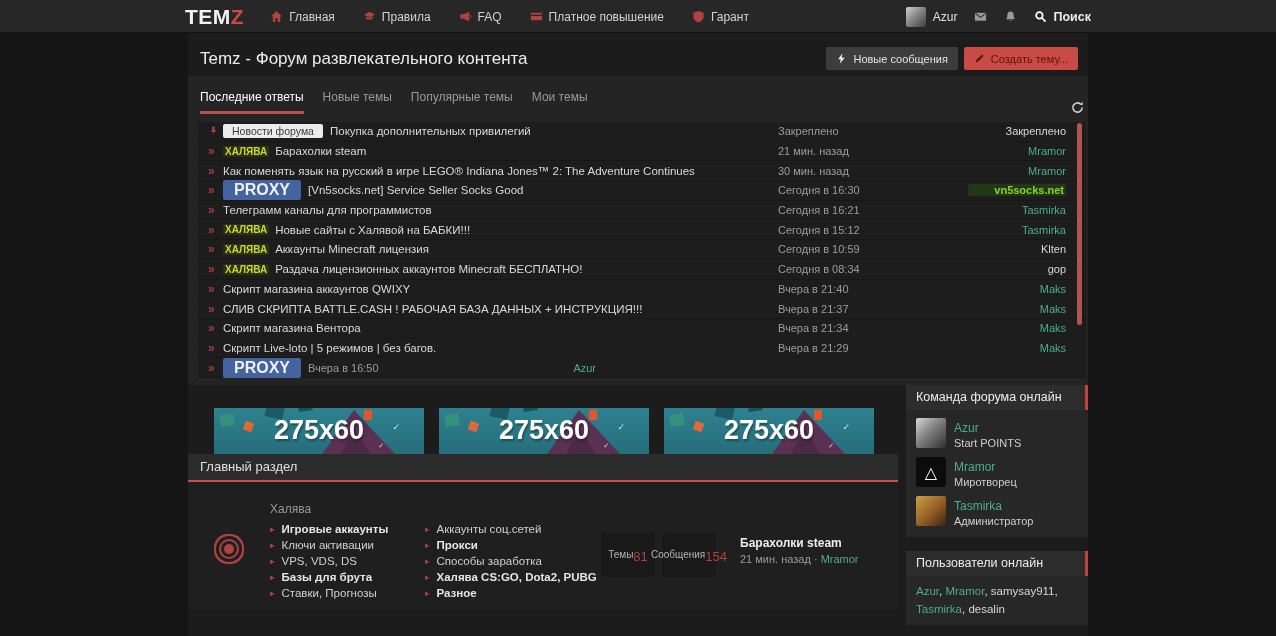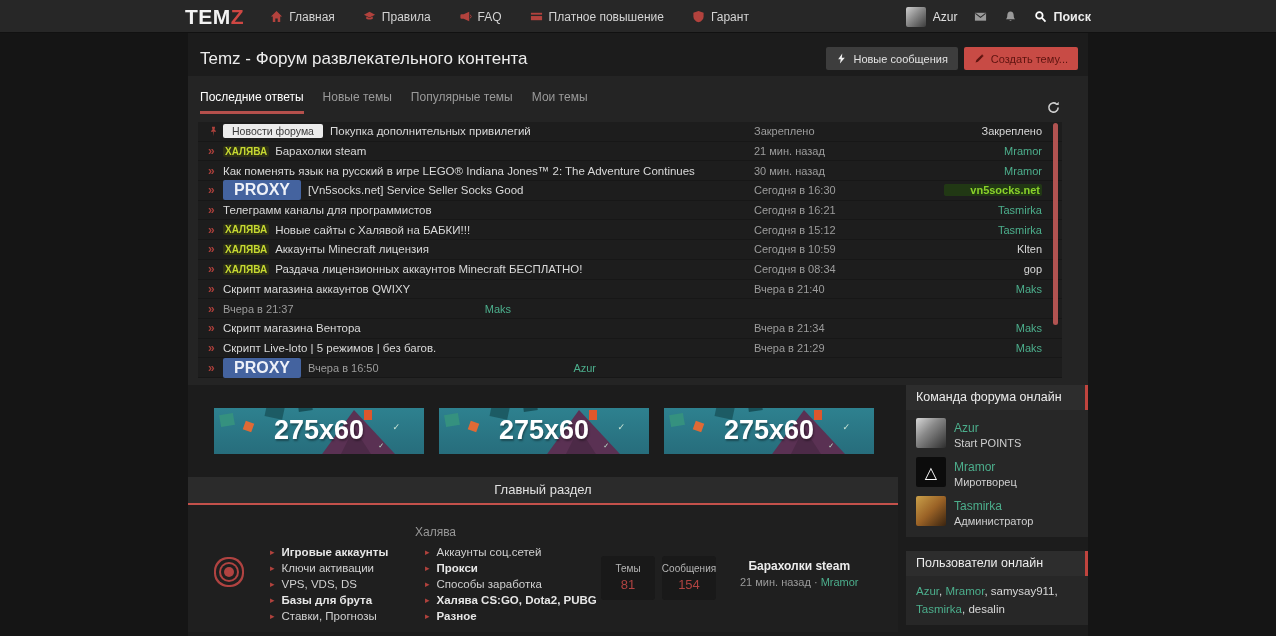--- a/index.html
+++ b/index.html
@@ -37,21 +37,21 @@
   .page-header { display:flex; align-items:center; padding:11px 10px 0 12px; height:40px; }
   .page-title { font-size:17px; font-weight:400; color:#ececec; }
   .hdr-buttons { margin-left:auto; display:flex; gap:6px; }
   .btn { height:23px; display:flex; align-items:center; gap:6px; padding:0 10px; border-radius:2px; font-size:11px; border:none; cursor:pointer; font-family:inherit; }
   .btn-gray { background:#3d3d3d; color:#e3e3e3; }
   .btn-gray .ic { color:#f0f0f0; width:11px; height:11px; }
   .btn-red { background:#c84b45; color:#5e1410; }
   .btn-red .ic { color:#5e1410; width:11px; height:11px; }
 
   
-  .list-card { margin:3px 0 0 0; background:#242424; padding:12px 26px 7px 10px; }
+  .list-card { margin:3px 0 0 0; background:#242424; padding:12px 2px 7px 10px; }
   .tabbar { display:flex; align-items:flex-end; gap:19px; padding:0 2px; height:26px; }
   .tab { font-size:12px; color:#9a9a9a; padding-bottom:7px; border-bottom:3px solid transparent; cursor:pointer; }
   .tab.active { color:#ffffff; border-bottom-color:#b5504c; }
   .refresh { margin-left:auto; color:#cfcfcf; width:13px; height:13px; cursor:pointer; }
   .rows { position:relative; margin-top:8px; }
   .row { height:19.7px; display:flex; align-items:center; background:#1d1d1d; border-bottom:1px solid #171717; padding:0 20px 0 10px; cursor:pointer; }
   .row-marker { width:15px; color:#a93f3a; font-size:12px; font-weight:bold; flex:none; display:flex; align-items:center; }
   .row-marker .ic { width:11px; height:11px; color:#b0423c; }
   .row-badge { flex:none; margin-right:7px; border-radius:2px; }
   .badge-light { background:#ececec; color:#3a3a3a; font-size:10.5px; padding:1px 9px; }
@@ -81,35 +81,35 @@
   .sh-mtn2 { right:44px; bottom:-14px; width:0; height:0; border-left:20px solid transparent; border-right:26px solid transparent; border-bottom:40px solid #4c2a47; }
   .sh-cube1 { left:52px; top:-6px; width:18px; height:16px; background:#1c5b64; transform:rotate(12deg); }
   .sh-cube2 { left:84px; top:-9px; width:14px; height:12px; background:#17515a; transform:rotate(-8deg); }
   .sh-cube3 { left:6px; top:6px; width:14px; height:12px; background:#35917f; transform:rotate(-10deg); }
   .sh-orange1 { left:30px; top:14px; width:9px; height:9px; background:#e06a35; transform:rotate(20deg); }
   .sh-orange2 { right:52px; top:2px; width:8px; height:10px; background:#e0572c; }
   .sh-check1 { right:24px; top:14px; color:#cfe8d8; font-size:9px; }
   .sh-check2 { right:40px; bottom:4px; color:#bfe0cc; font-size:7px; }
 
   
-  .section-card { margin-top:23px; background:#1f1f1f;text-align:center; }
+  .section-card { background:#1f1f1f; }
   .section-header { background:#2b2b2b; padding:5px 12px 6px 12px; font-size:13px; color:#e0e0e0; border-bottom:2px solid #c4514b; }
   .section-body { display:flex; padding:20px 0 0 26px; height:127px; }
   .target-icon { flex:none; width:10px; height:10px; border-radius:50%; background:#b04341; margin:42px 22px 0 10px;
     box-shadow:0 0 0 3px #1f1f1f, 0 0 0 5px #b04341, 0 0 0 8px #1f1f1f, 0 0 0 10px #b04341; }
   .cat-block { margin-left:14px; }
   .cat-title { font-size:12px; color:#989898; margin-bottom:5px; }
   .cat-cols { display:flex; }
   .cat-col1 { width:155px; }
   .cat-col2 { width:176px; }
   .cat-link { display:flex; align-items:center; height:16px; font-size:11.5px; color:#d0d0d0; cursor:pointer; }
   .cat-link .arrow { color:#b2423d; font-size:9px; margin-right:7px; }
   .cat-link.bold { font-weight:bold; color:#e6e6e6; }
   .stats { display:flex; gap:7px; margin-top:31px; }
-  .stat-box { width:54px; height:44px; background:#191919; border-radius:3px; display:flex; flex-direction:column; align-items:center; justify-content:center; }
+  .stat-box { width:54px; height:44px; background:#191919; border-radius:3px; display:flex; flex-direction:row; align-items:center; justify-content:center; }
   .stat-label { font-size:10px; color:#b5b5b5; }
   .stat-value { font-size:13px; color:#b04341; margin-top:3px; }
   .last-post { margin-left:24px; margin-top:34px; }
   .lp-title { font-size:12px; font-weight:bold; color:#ececec; }
   .lp-meta { font-size:11px; color:#9a9a9a; margin-top:3px; }
   .lp-meta .lp-user { color:#4cae8c; }
 
   
   .side-box { background:#272727; }
   .box-team { }
@@ -310,20 +310,21 @@
           <a class="row-user user-white">gop</a>
         </div>
         <div class="row">
           <span class="row-marker">»</span>
           <a class="row-title">Скрипт магазина аккаунтов QWIXY</a>
           <span class="row-time">Вчера в 21:40</span>
           <a class="row-user user-teal">Maks</a>
         </div>
         <div class="row">
           <span class="row-marker">»</span>
+          <a class="row-title">СЛИВ СКРИПТА BATTLE.CASH ! РАБОЧАЯ БАЗА ДАННЫХ + ИНСТРУКЦИЯ!!!</a>
           <span class="row-time">Вчера в 21:37</span>
           <a class="row-user user-teal">Maks</a>
         </div>
         <div class="row">
           <span class="row-marker">»</span>
           <a class="row-title">Скрипт магазина Вентора</a>
           <span class="row-time">Вчера в 21:34</span>
           <a class="row-user user-teal">Maks</a>
         </div>
         <div class="row">

